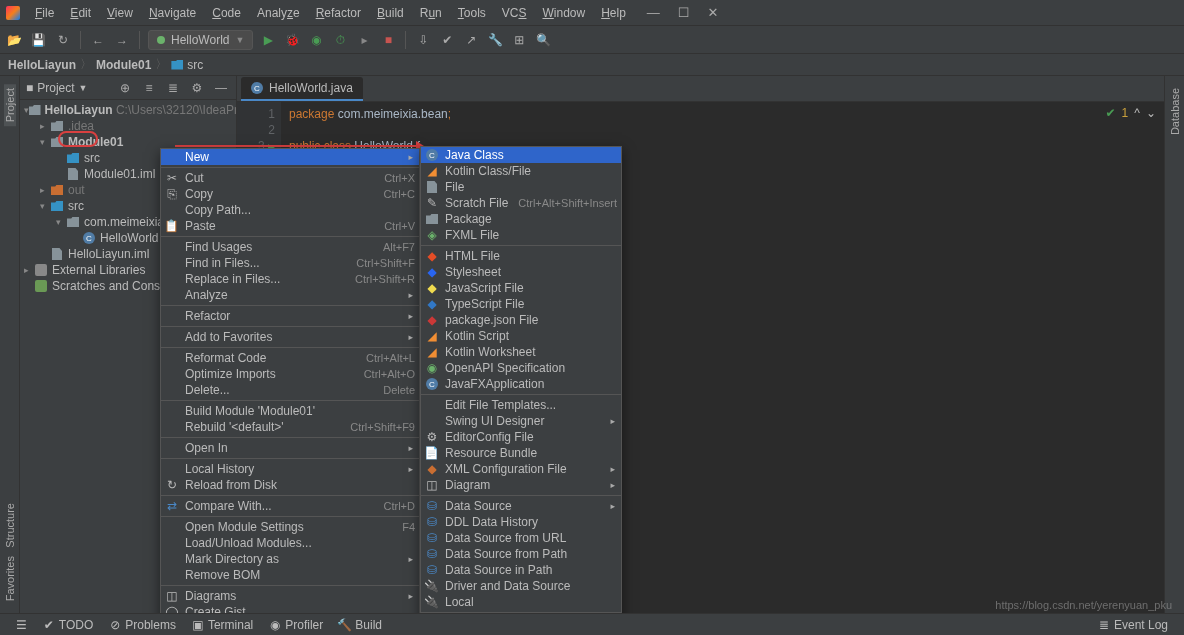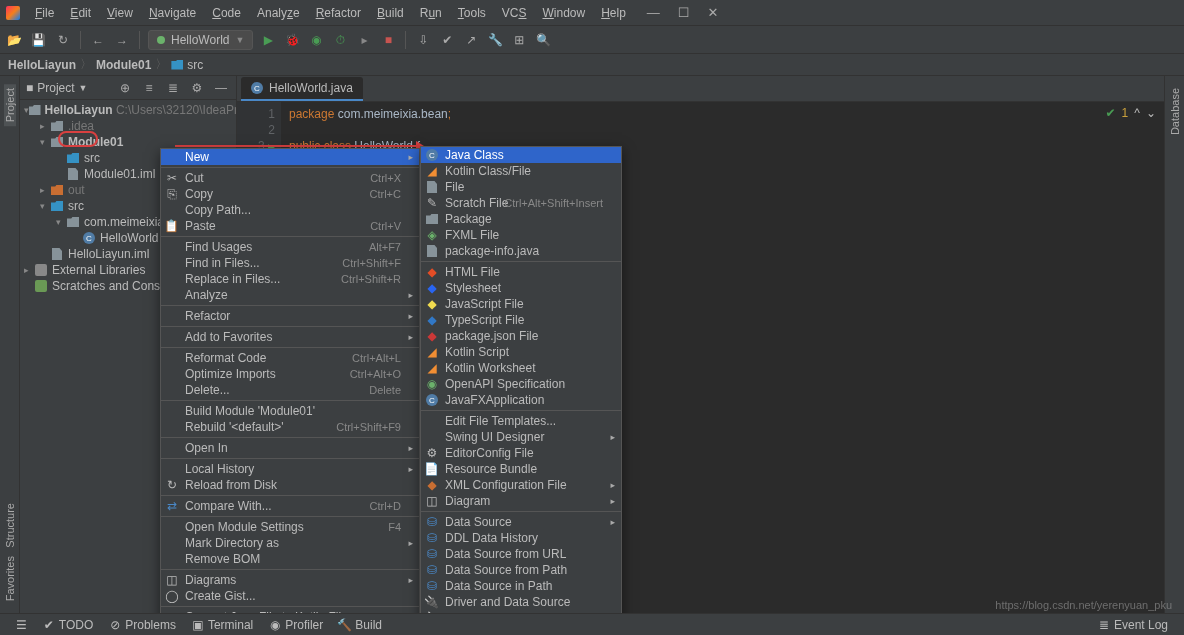--- a/index.html
+++ b/index.html
@@ -64,21 +64,21 @@
 .sc { color: #cc7832; }
 .brc { color: #a9b7c6; }
 .editor-status { position: absolute; top: 4px; right: 8px; display: flex; gap: 6px; align-items: center; font-size: 11px; }
 .check { color: #499c54; }
 
 .ctx-menu { position: absolute; background: #3c3f41; border: 1px solid #555; box-shadow: 0 4px 12px rgba(0,0,0,0.5); font-size: 12px; margin-top: 8px; }
 .ctx-menu.main-ctx { left: 160px; top: 140px; width: 260px; }
 .ctx-menu.sub-ctx { left: 420px; top: 138px; width: 202px; }
 .ctx-item { display: flex; align-items: center; height: 16px; padding: 0 10px 0 24px; position: relative; cursor: pointer; }
 .ctx-item.sel { background: #2f65ca; color: white; }
-.ctx-item .shortcut { position: absolute; right: 18px; color: #888; font-size: 11px; }
+.ctx-item .shortcut { position: absolute; right: 4px; color: #888; font-size: 11px; }
 .ctx-item .arrow-r { position: absolute; right: 6px; font-size: 9px; color: #aaa; }
 .ctx-item .item-ico { position: absolute; left: 4px; width: 14px; display: flex; align-items: center; justify-content: center; }
 .ctx-sep { height: 1px; background: #555; margin: 2px 0; }
 .arrow-annot { position: absolute; left: 175px; top: 145px; width: 243px; height: 2px; background: #d94040; pointer-events: none; }
 .arrow-annot::after { content: ''; position: absolute; right: -6px; top: -4px; border-left: 8px solid #d94040; border-top: 5px solid transparent; border-bottom: 5px solid transparent; }
 
 .statusbar { position: absolute; bottom: 0; left: 0; right: 0; height: 22px; background: #3c3f41; border-top: 1px solid #323232; display: flex; align-items: center; padding: 0 8px; font-size: 11px; }
 .statusbar .sb-item { display: flex; align-items: center; gap: 4px; padding: 0 8px; cursor: pointer; }
 .statusbar .spacer { flex: 1; }
 .sb-ico { width: 12px; height: 12px; display: inline-flex; align-items: center; justify-content: center; }
@@ -385,20 +385,23 @@
       <span class="item-ico" style="color:#4a88c7">⇄</span>
       <span>Compare With...</span>
       <span class="shortcut">Ctrl+D</span>
     </div>
   <div class="ctx-sep"></div>
   <div class="ctx-item">
       <span>Open Module Settings</span>
       <span class="shortcut">F4</span>
     </div>
   <div class="ctx-item">
+      <span>Load/Unload Modules...</span>
+    </div>
+  <div class="ctx-item">
       <span>Mark Directory as</span>
       <span class="arrow-r">▸</span>
     </div>
   <div class="ctx-item">
       <span>Remove BOM</span>
     </div>
   <div class="ctx-sep"></div>
   <div class="ctx-item">
       <span class="item-ico">◫</span>
       <span>Diagrams</span>
@@ -439,26 +442,20 @@
     </div>
   <div class="ctx-item">
       <span class="item-ico">
         <span class="folder-gray"></span>
       </span>
       <span>Package</span>
     </div>
   <div class="ctx-item">
       <span class="item-ico" style="color:#6bb26b">◈</span>
       <span>FXML File</span>
-    </div>
-  <div class="ctx-item">
-      <span class="item-ico">
-        <span class="file-ico"></span>
-      </span>
-      <span>package-info.java</span>
     </div>
   <div class="ctx-sep"></div>
   <div class="ctx-item">
       <span class="item-ico" style="color:#e44d26">◆</span>
       <span>HTML File</span>
     </div>
   <div class="ctx-item">
       <span class="item-ico" style="color:#2965f1">◆</span>
       <span>Stylesheet</span>
     </div>

